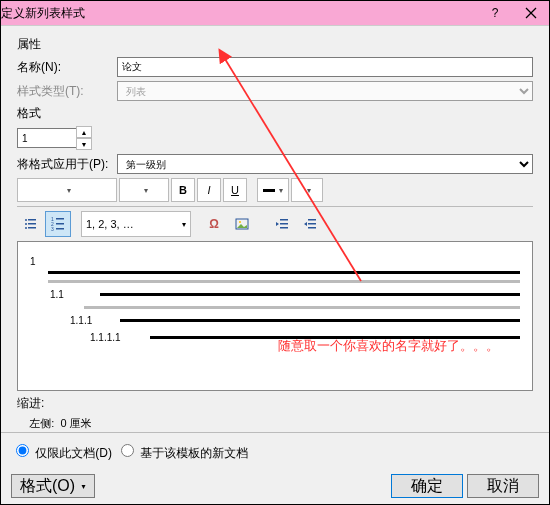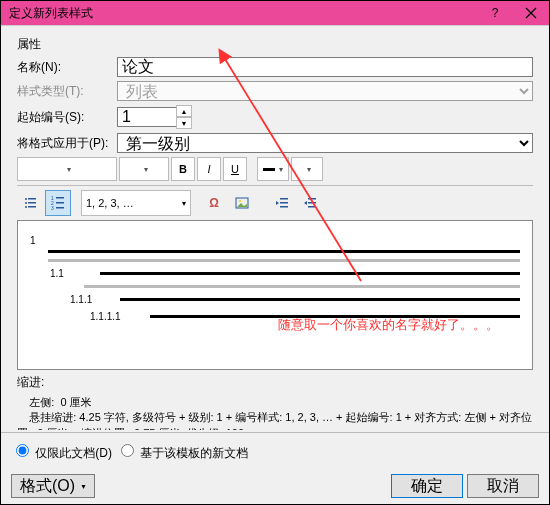--- a/index.html
+++ b/index.html
@@ -1,25 +1,25 @@
 <!DOCTYPE html>
 <html><head>
 <meta charset="utf-8">
 <style>
 body{margin:0;font-family:"Microsoft YaHei","SimSun",sans-serif;font-size:12px;background:#fff;color:#000}
 .dialog{width:548px;height:503px;border:1px solid #000;position:relative;background:#f0f0f0;display:flex;flex-direction:column}
-.titlebar{height:24px;background:#ec4899;display:flex;align-items:center;padding-left:8px;border-bottom:1px solid #ccc}
+.titlebar{height:24px;background:#f9a8d4;display:flex;align-items:center;border-bottom:1px solid #ccc}
 .title{flex:1;font-size:12px}
 .titlebtn{width:36px;height:24px;display:flex;align-items:center;justify-content:center;cursor:pointer}
 .body{flex:1;padding:6px 16px;overflow:hidden}
 .section-label{font-size:12px;margin:4px 0}
 .row{display:flex;align-items:center;margin:4px 0}
 .lbl{width:100px;font-size:12px}
 .disabled{color:#888}
-input[type=text],select{border:1px solid #7a7a7a;background:#fff;height:20px;font-size:16px;padding:0 4px;box-sizing:border-box}
+input[type=text],select{border:1px solid #7a7a7a;background:#fff;height:20px;font-size:10px;padding:0 4px;box-sizing:border-box}
 .name-input{flex:1}
 select{flex:1}
 .spin{width:60px}
 .hr{border:none;border-top:1px solid #bbb;margin:2px 0}
 .toolbar{display:flex;align-items:center;gap:2px;margin:4px 0}
 .tbtn,.tsel{height:22px;border:1px solid #bbb;background:#fff;display:flex;align-items:center;justify-content:center;min-width:22px;font-size:11px;cursor:pointer}
 .tsel{padding:0 4px}
 .tsel::after{content:"▾";margin-left:4px;font-size:8px;color:#555}
 .iconbtn{width:24px;height:24px;border:1px solid transparent;display:flex;align-items:center;justify-content:center;cursor:pointer}
 .iconbtn.active{background:#cde6f7;border-color:#5b9bd5}
@@ -65,23 +65,23 @@
     <div class="row">
       <span class="lbl">名称(N):</span>
       <input type="text" class="name-input" value="论文" style="">
     </div>
 
     <div class="row">
       <span class="lbl disabled">样式类型(T):</span>
       <select disabled=""><option>列表</option></select>
     </div>
 
-
-    <div class="row">
-      <span class="lbl">起始编号(S):</span>
+    <div class="section-label">格式</div>
+
+    <div class="row">
       <input type="text" class="spin" value="1" style="">
       <div style="display:flex;flex-direction:column;margin-left:-1px">
         <div class="tbtn" style="height:10px;min-width:14px;font-size:7px">▲</div>
         <div class="tbtn" style="height:10px;min-width:14px;font-size:7px">▼</div>
       </div>
     </div>
 
     <div class="row">
       <span class="lbl">将格式应用于(P):</span>
       <select><option>第一级别</option></select>

